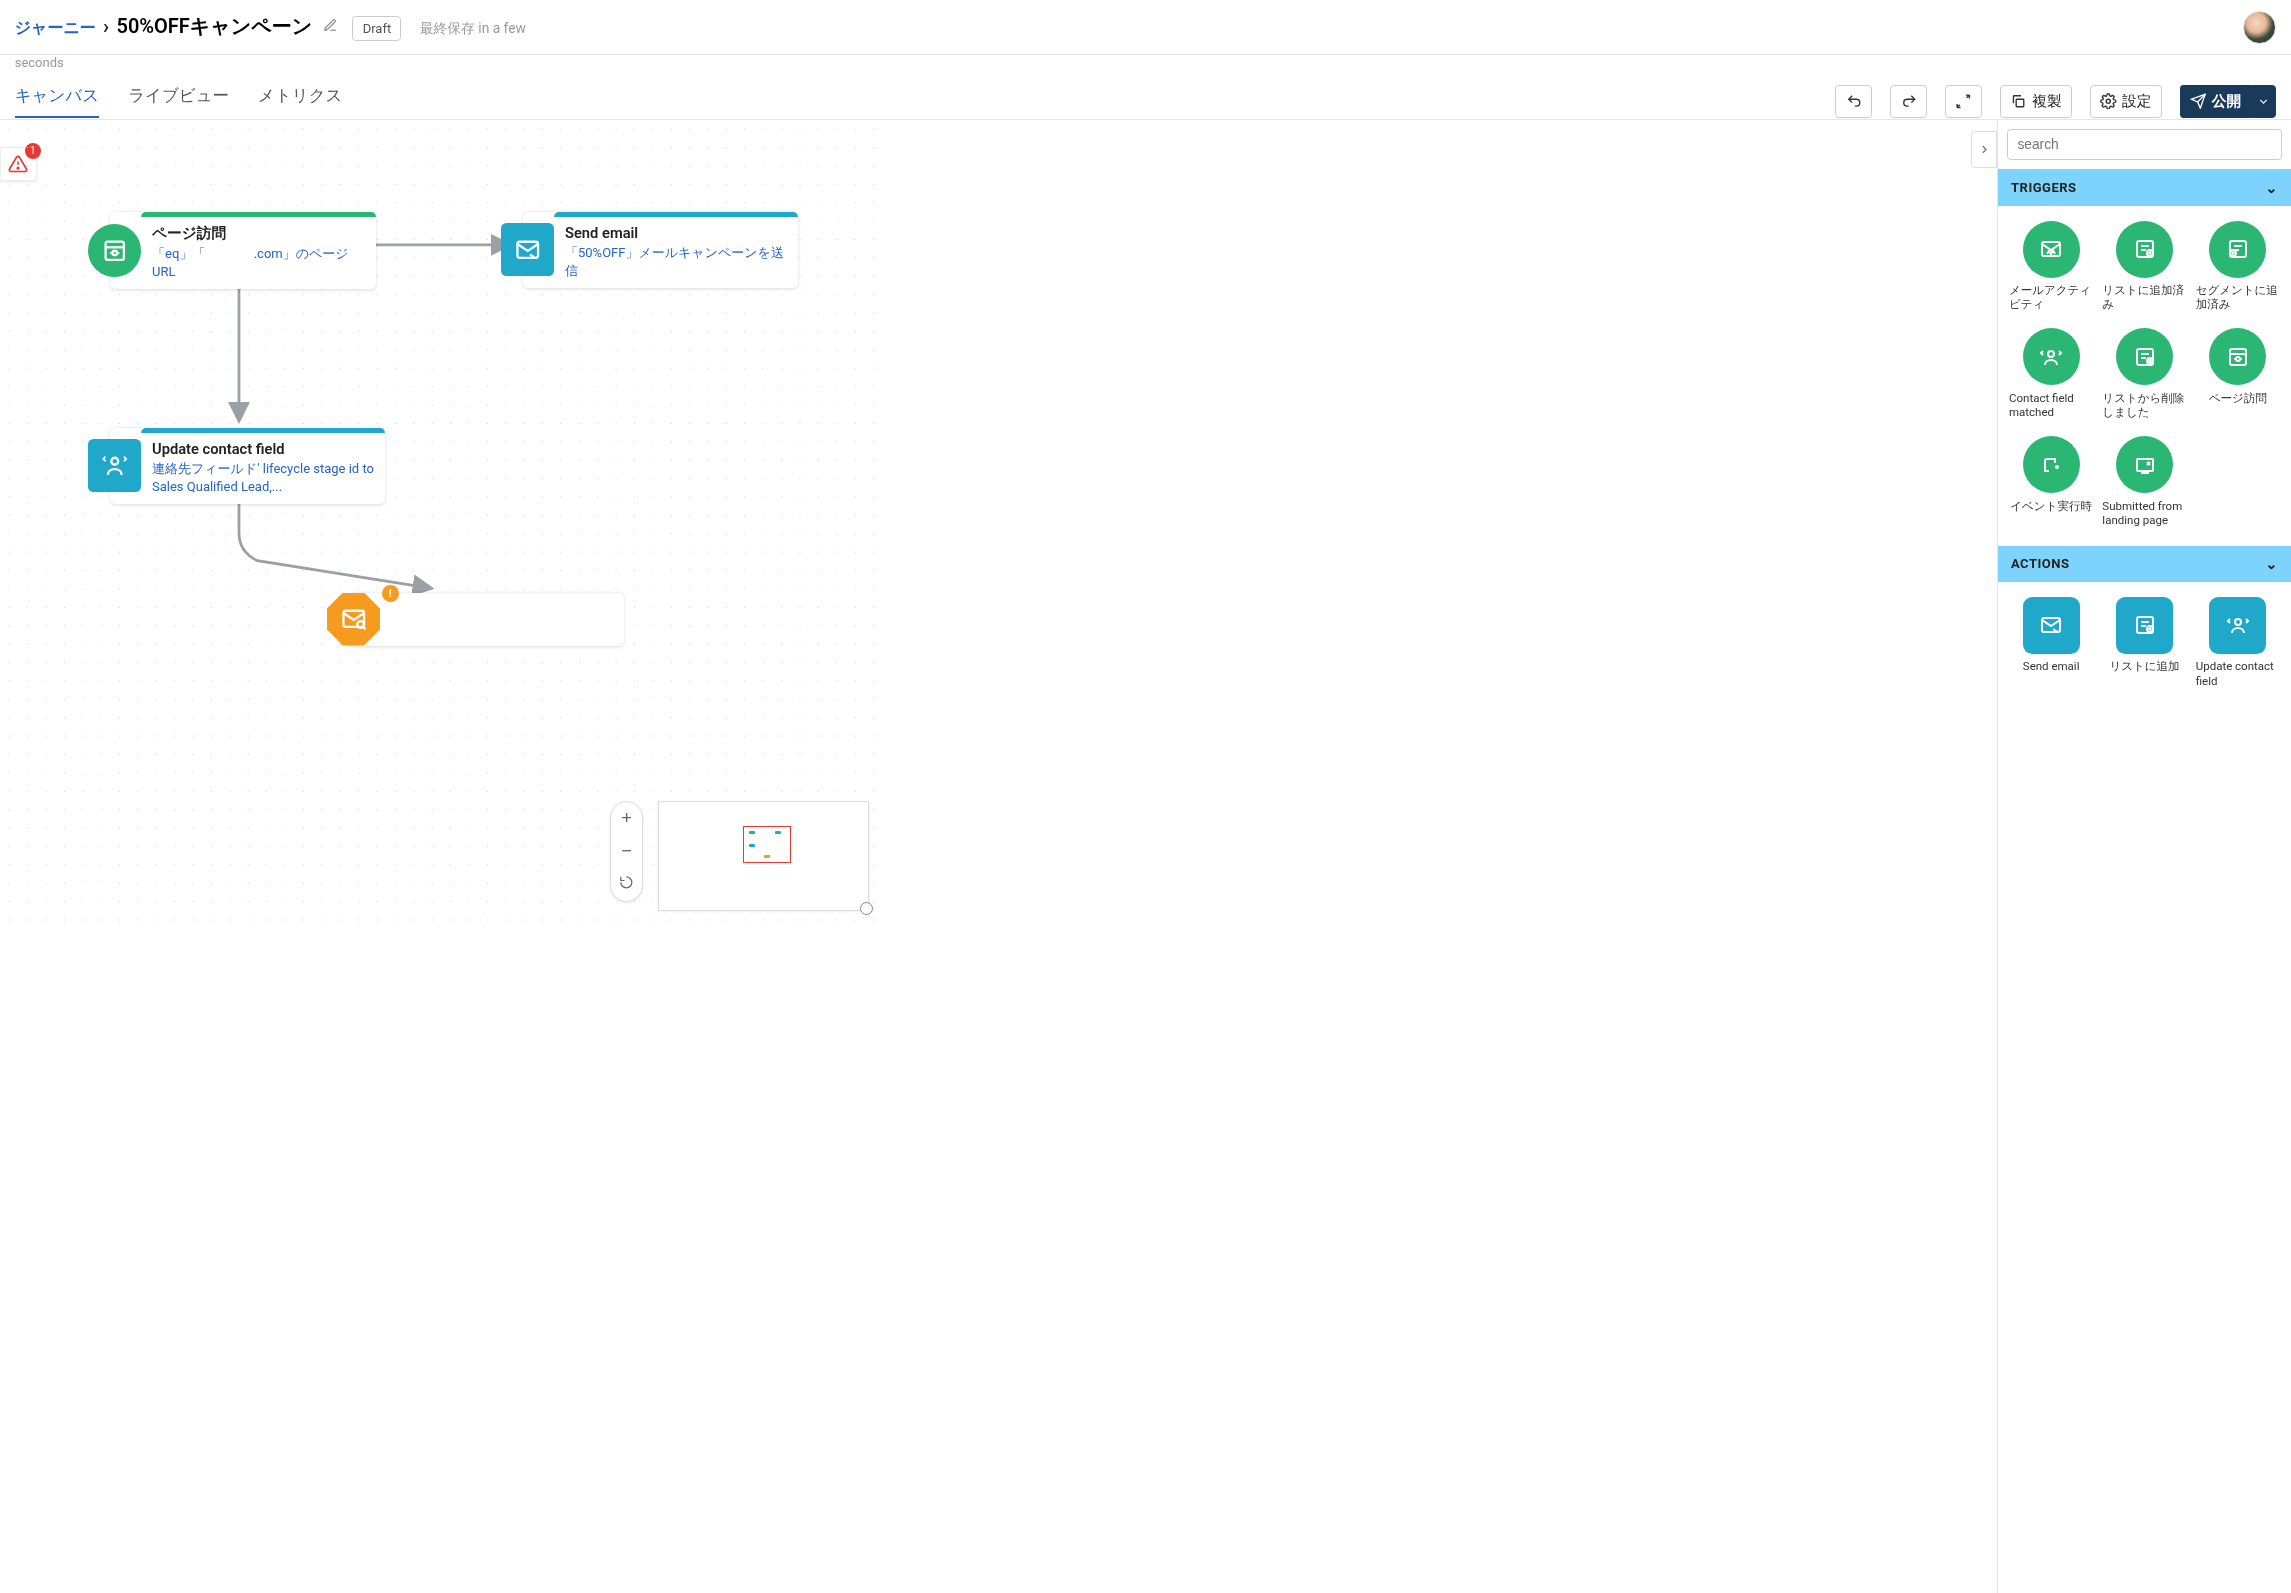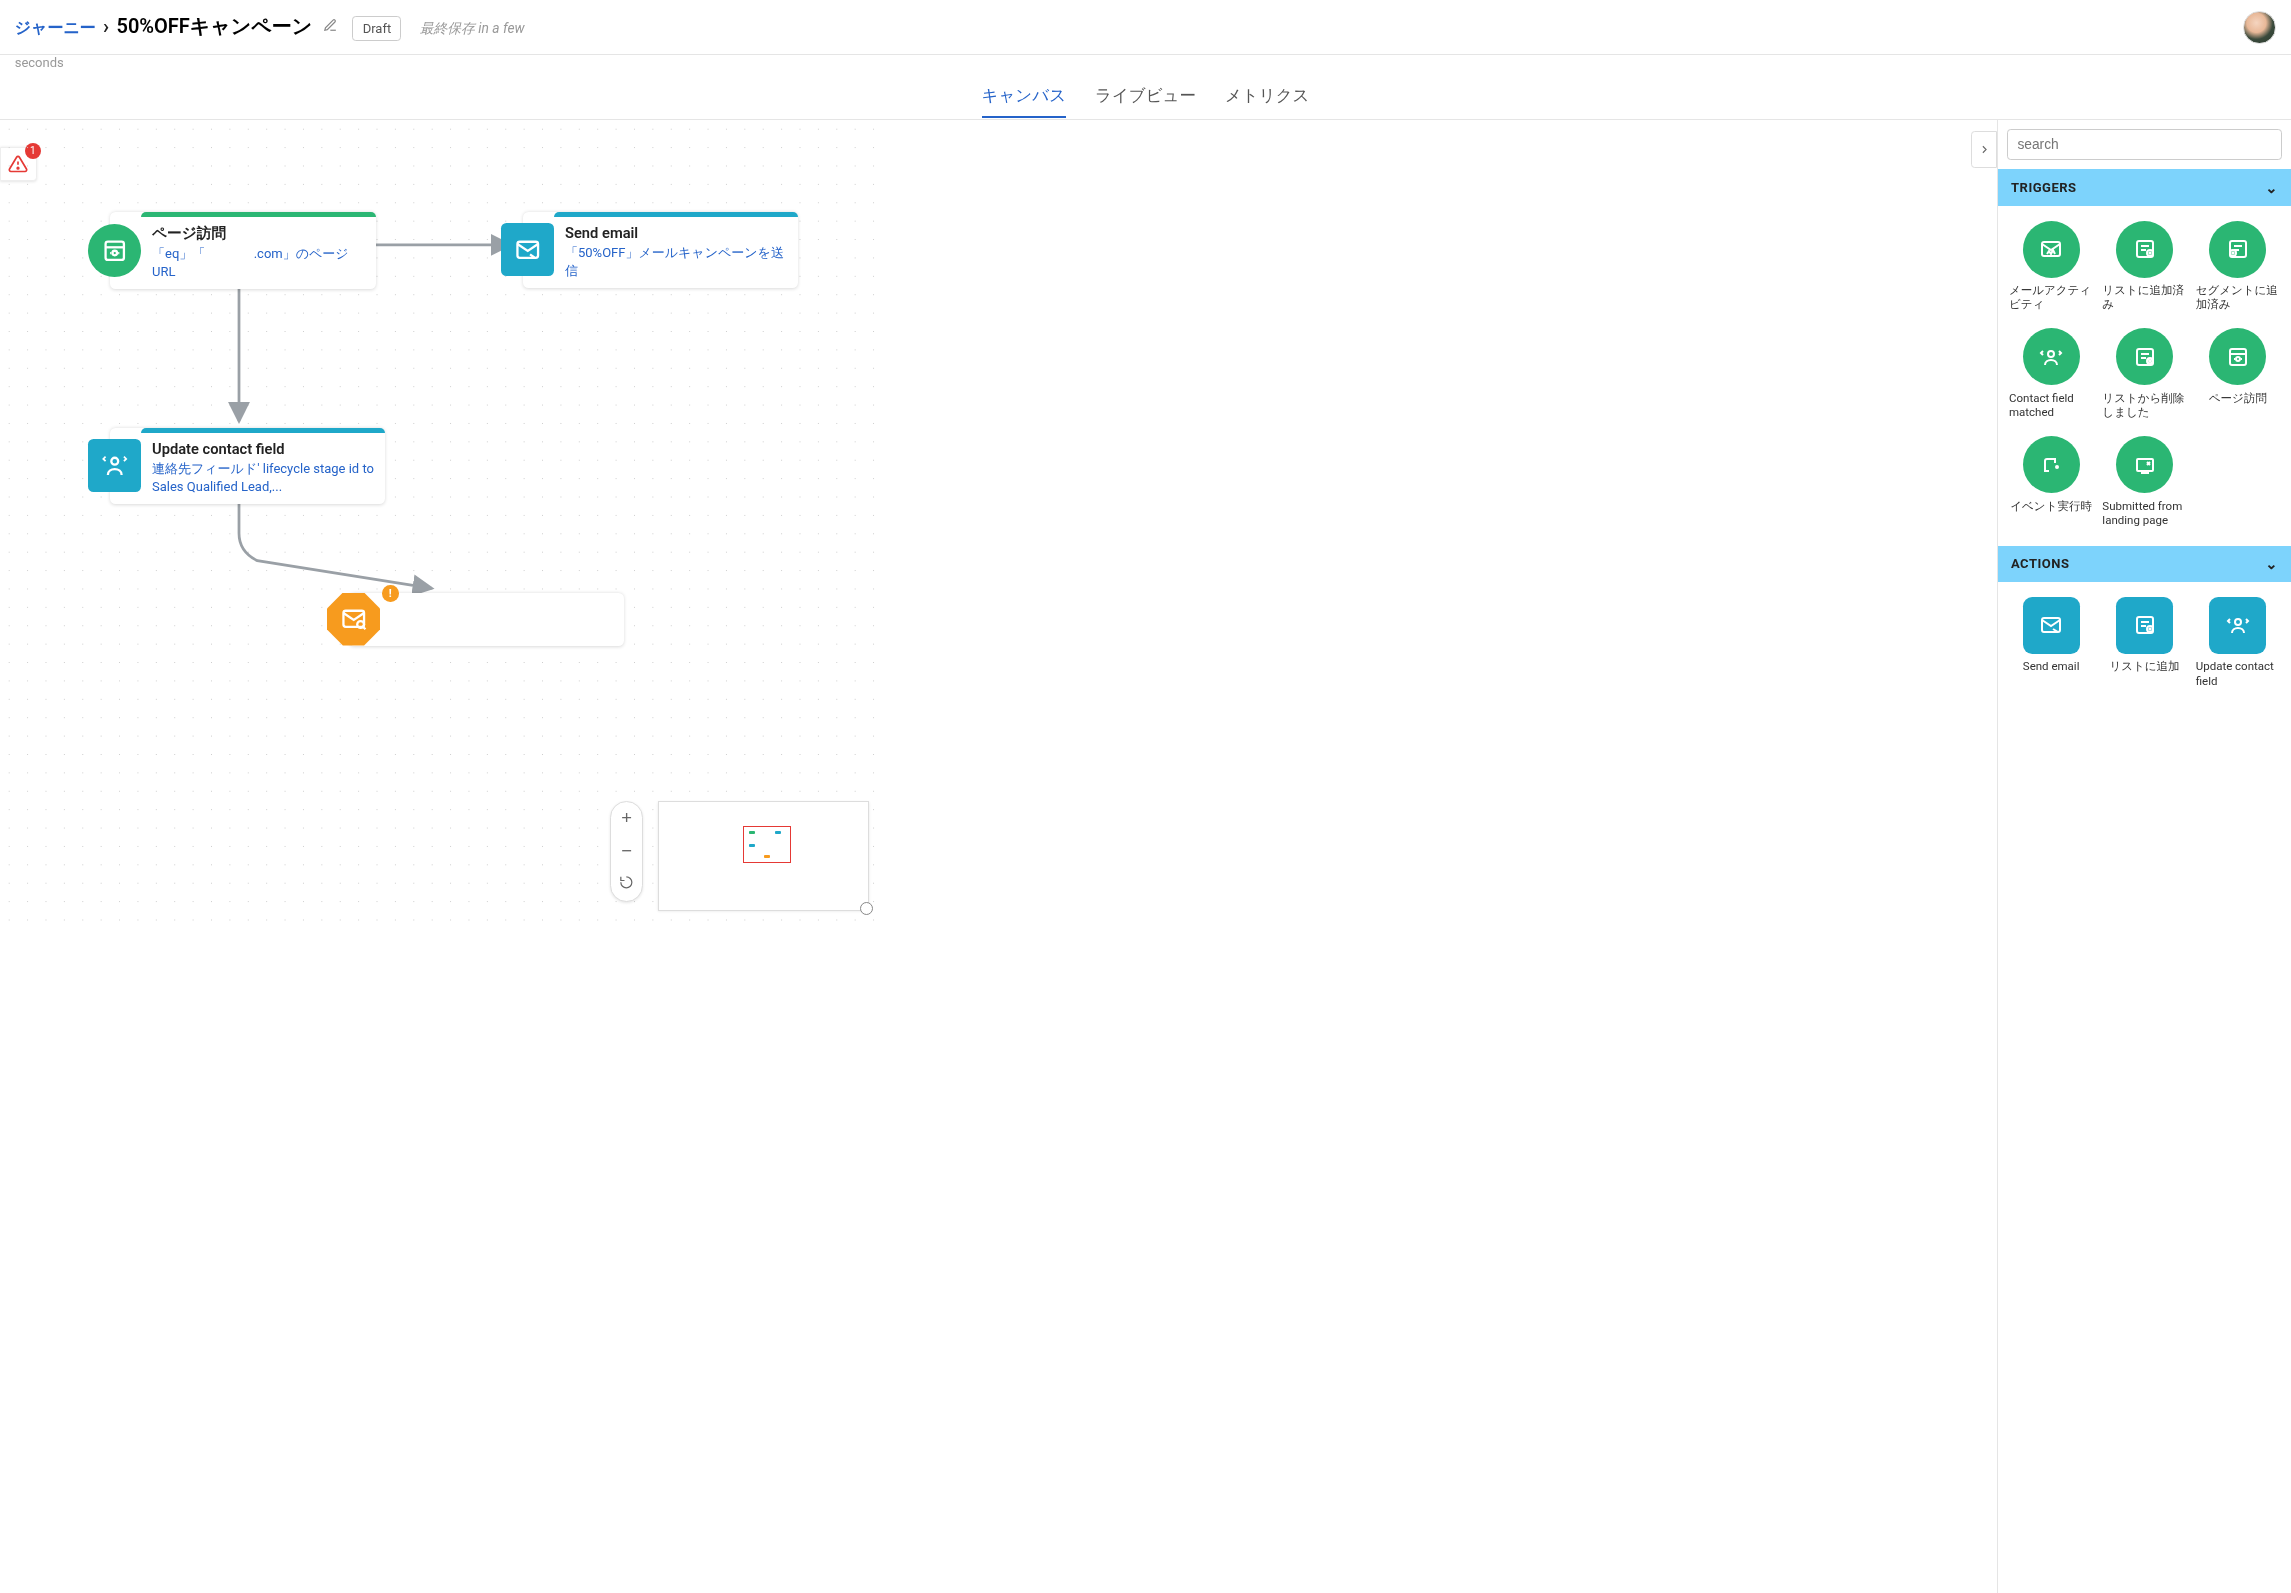--- a/index.html
+++ b/index.html
@@ -6,27 +6,27 @@
   body { font-family: -apple-system, BlinkMacSystemFont, "Segoe UI", Roboto, sans-serif; font-size: 13px; color: #222; background: #fff; overflow: hidden; }
   
   
   .header { display: flex; align-items: center; padding: 7.3px 14.7px; border-bottom: 0.9px solid #e5e5e5; height: 55px; }
   .breadcrumb { display: flex; align-items: baseline; gap: 7.3px; flex-wrap: wrap; }
   .bc-root { color: #2563c9; font-weight: 600; font-size: 16px; }
   .bc-sep { color: #222; font-size: 20px; font-weight: 600; }
   .bc-title { font-size: 20px; font-weight: 600; color: #000000; }
   .edit-icon { color: #888; font-size: 14.7px; margin-left: 3.7px; cursor: pointer; }
   .draft-badge { border: 0.9px solid #ccc; border-radius: 3.7px; padding: 3.7px 9.2px; font-size: 13px; color: #555; margin-left: 7.3px; }
-  .last-saved { color: #999; font-size: 13.8px; margin-left: 11px; font-style: italic; }
+  .last-saved { color: #999; font-size: 13.8px; margin-left: 11px; }
   .header-spacer { flex: 1; }
   .avatar { width: 33px; height: 33px; border-radius: 50%; background: radial-gradient(circle at 40% 35%, #f5d5c0 0%, #e8b898 35%, #3a4a3c 60%, #2a3a2c 100%); border: 0.9px solid #ddd; }
   .saved-row { padding: 0 14.7px 5.5px; font-size: 13px; color: #999; }
   
   
-  .tabs-row { display: flex; align-items: center; padding: 0 14.7px; border-bottom: 0.9px solid #e5e5e5; height: 44px; flex-direction: column; }
+  .tabs-row { display: flex; align-items: center; padding: 0 14.7px; border-bottom: 0.9px solid #e5e5e5; height: 44px; }
   .tabs { display: flex; gap: 29px; }
   .tab { font-size: 16.5px; color: #555; padding: 9.2px 0; cursor: pointer; border-bottom: 2.8px solid transparent; }
   .tab.active { color: #2563c9; border-bottom-color: #2563c9; font-weight: 500; }
   .tabs-spacer { flex: 1; }
   .toolbar { display: flex; gap: 18px; align-items: center; margin-top: 8px; }
   .tb-btn { border: 0.9px solid #ccc; background: #fff; border-radius: 3.7px; height: 33px; min-width: 33px; display: flex; align-items: center; justify-content: center; cursor: pointer; padding: 0 9.2px; gap: 5.5px; font-size: 14.7px; color: #222; }
   .tb-btn.primary { background: #1a3a5c; color: #fff; border-color: #1a3a5c; font-weight: 600; justify-content: space-between; }
   .tb-group { display: flex; }
   .tb-group .tb-btn:first-child { border-radius: 3.7px 0 0 3.7px; border-right: none; }
   .tb-group .tb-btn:last-child { border-radius: 0 3.7px 3.7px 0; }

